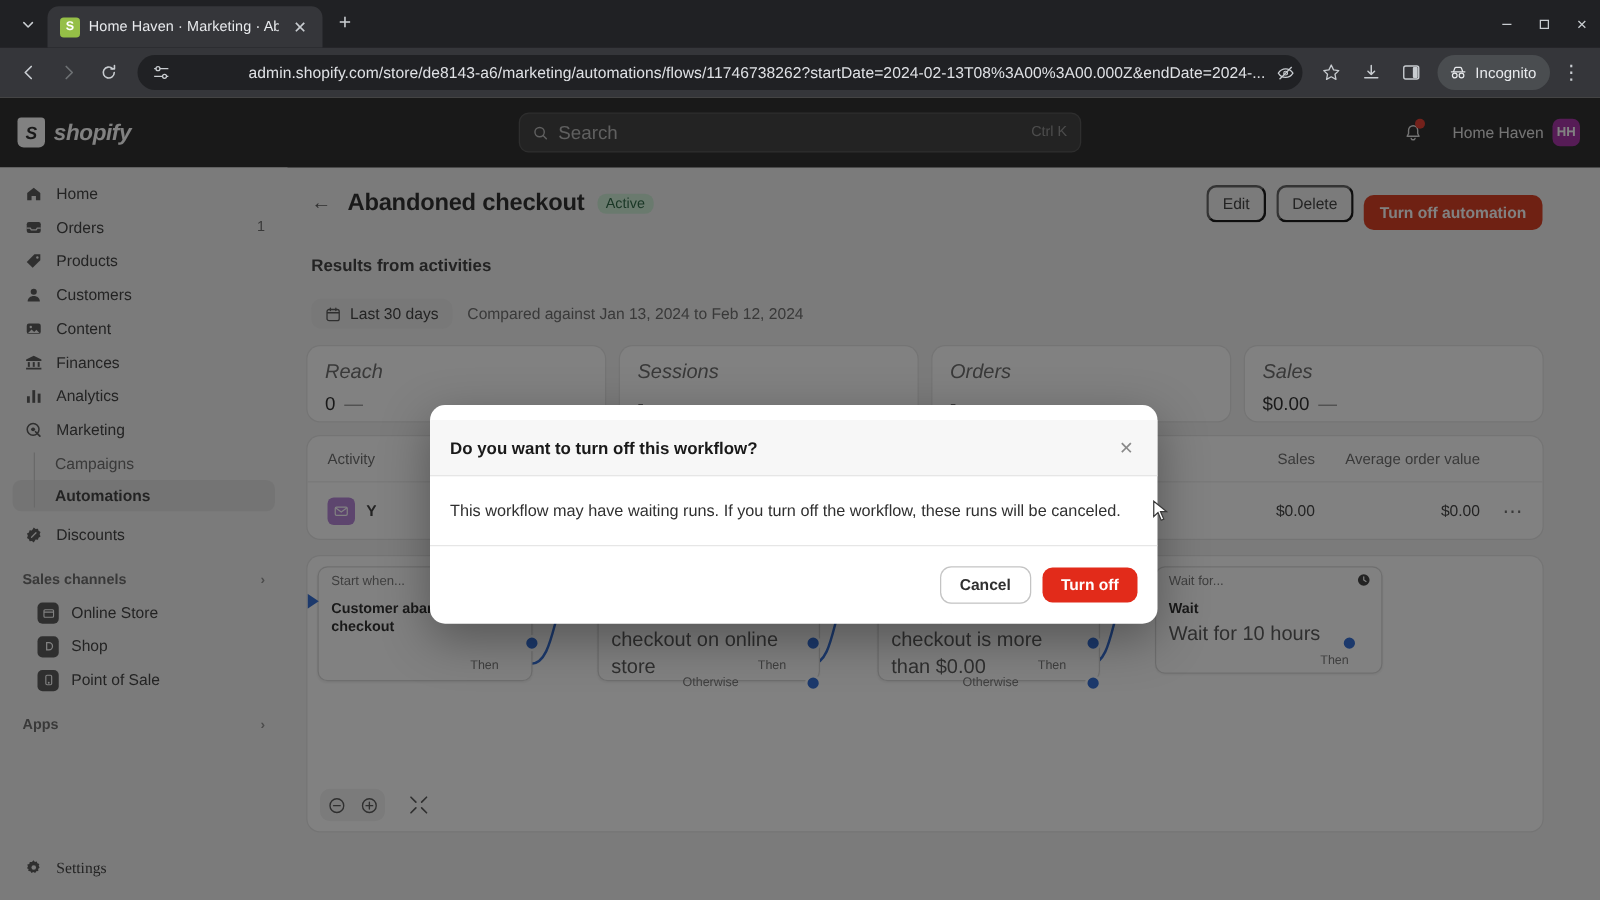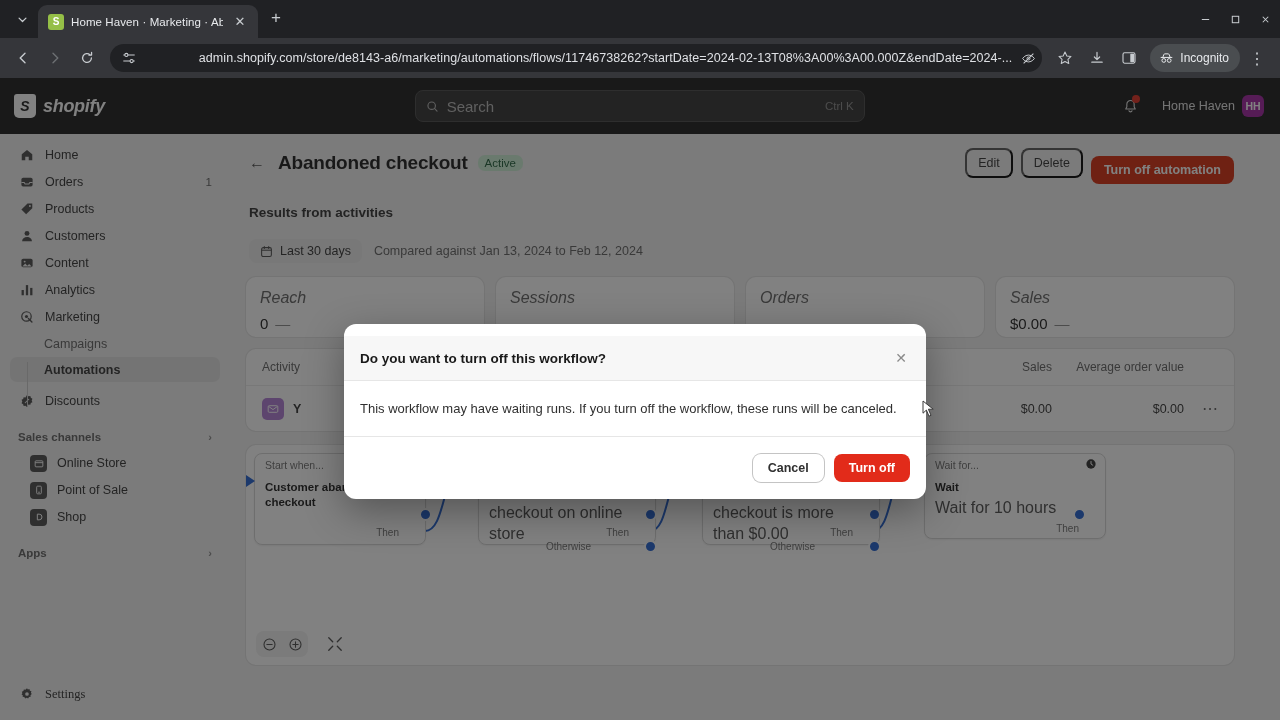--- a/index.html
+++ b/index.html
@@ -417,20 +417,32 @@
                 <rect x="1.6" y="3.2" width="12.8" height="9.6" rx="2" fill="currentColor"></rect>
                 <circle cx="5.3" cy="6.4" r="1.1" fill="#f1f1f1"></circle>
                 <path d="M2.6 12l3.4-3.4 2.4 2.4 2-2 3 3z" fill="#f1f1f1"></path>
               </svg>
             </span>
           <span>Content</span>
         </div>
         <div class="nav-item">
           <span class="nav-ico">
               <svg width="14" height="14" viewBox="0 0 16 16">
+                <path d="M8 1.8L15 5.2v1.4H1V5.2z" fill="currentColor"></path>
+                <rect x="2.6" y="7.6" width="1.8" height="4.4" fill="currentColor"></rect>
+                <rect x="7.1" y="7.6" width="1.8" height="4.4" fill="currentColor"></rect>
+                <rect x="11.6" y="7.6" width="1.8" height="4.4" fill="currentColor"></rect>
+                <rect x="1" y="12.8" width="14" height="1.6" fill="currentColor"></rect>
+              </svg>
+            </span>
+          <span>Finances</span>
+        </div>
+        <div class="nav-item">
+          <span class="nav-ico">
+              <svg width="14" height="14" viewBox="0 0 16 16">
                 <rect x="1.8" y="8" width="2.6" height="6" fill="currentColor"></rect>
                 <rect x="6.7" y="2.4" width="2.6" height="11.6" fill="currentColor"></rect>
                 <rect x="11.6" y="5.6" width="2.6" height="8.4" fill="currentColor"></rect>
               </svg>
             </span>
           <span>Analytics</span>
         </div>
         <div class="nav-item">
           <span class="nav-ico">
               <svg width="14" height="14" viewBox="0 0 16 16">
@@ -469,33 +481,33 @@
               <svg width="10" height="10" viewBox="0 0 12 12">
                 <rect x="1.4" y="3.4" width="9.2" height="7.2" rx="1" fill="none" stroke="#fff" stroke-width="1.1"></rect>
                 <path d="M1.4 5.6h9.2" stroke="#fff" stroke-width="1.1"></path>
               </svg>
             </span>
           <span>Online Store</span>
         </div>
         <div class="nav-item" style="padding-left:20px;">
           <span class="chan-ico">
               <svg width="10" height="10" viewBox="0 0 12 12">
-                <rect x="3.2" y="1.4" width="5.6" height="9.2" rx="1.2" fill="none" stroke="#fff" stroke-width="1.1"></rect>
-                <circle cx="6" cy="8.6" r=".9" fill="#fff"></circle>
-              </svg>
-            </span>
-          <span>Point of Sale</span>
+                <path d="M4 2.6h2.2a3.4 3.4 0 0 1 0 6.8H4z" fill="none" stroke="#fff" stroke-width="1.2"></path>
+              </svg>
+            </span>
+          <span>Shop</span>
         </div>
         <div class="nav-item" style="padding-left:20px;">
           <span class="chan-ico">
               <svg width="10" height="10" viewBox="0 0 12 12">
-                <path d="M4 2.6h2.2a3.4 3.4 0 0 1 0 6.8H4z" fill="none" stroke="#fff" stroke-width="1.2"></path>
-              </svg>
-            </span>
-          <span>Shop</span>
+                <rect x="3.2" y="1.4" width="5.6" height="9.2" rx="1.2" fill="none" stroke="#fff" stroke-width="1.1"></rect>
+                <circle cx="6" cy="8.6" r=".9" fill="#fff"></circle>
+              </svg>
+            </span>
+          <span>Point of Sale</span>
         </div>
 
         <div class="nav-group-title">
           <span>Apps</span>
           <span class="chev">›</span>
         </div>
 
         <div class="settings-row">
           <div class="nav-item">
             <span class="nav-ico">

